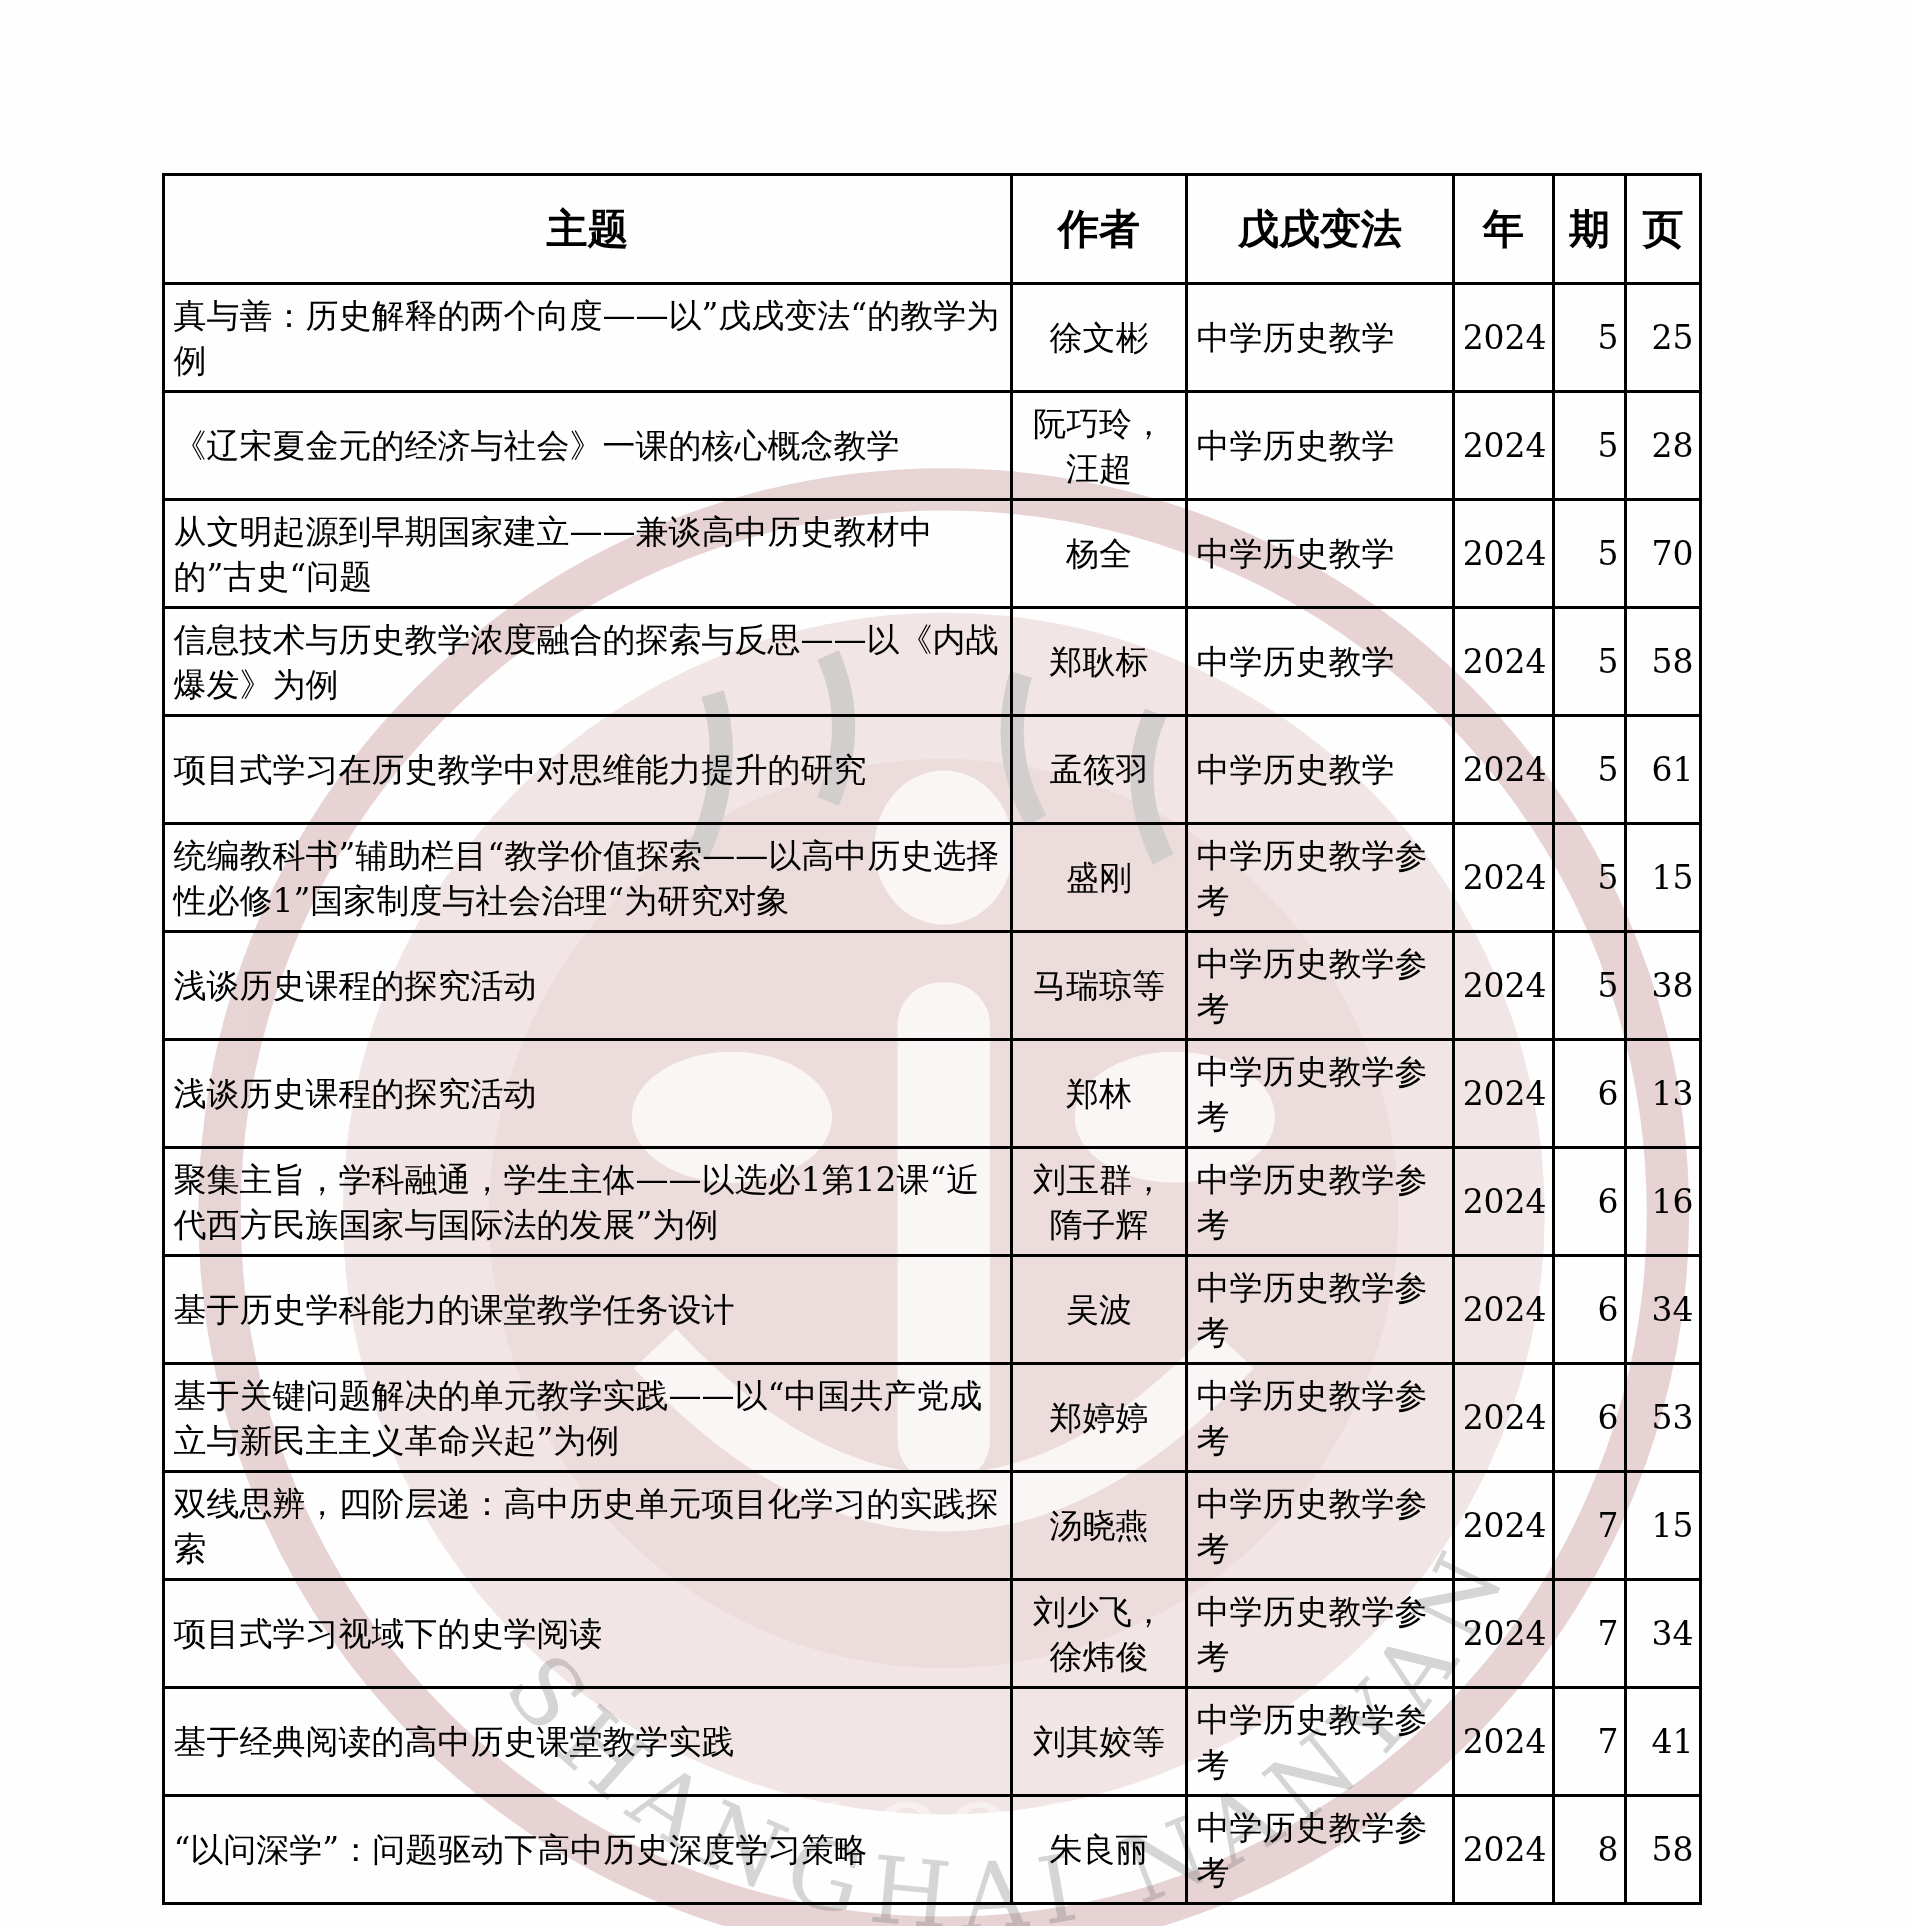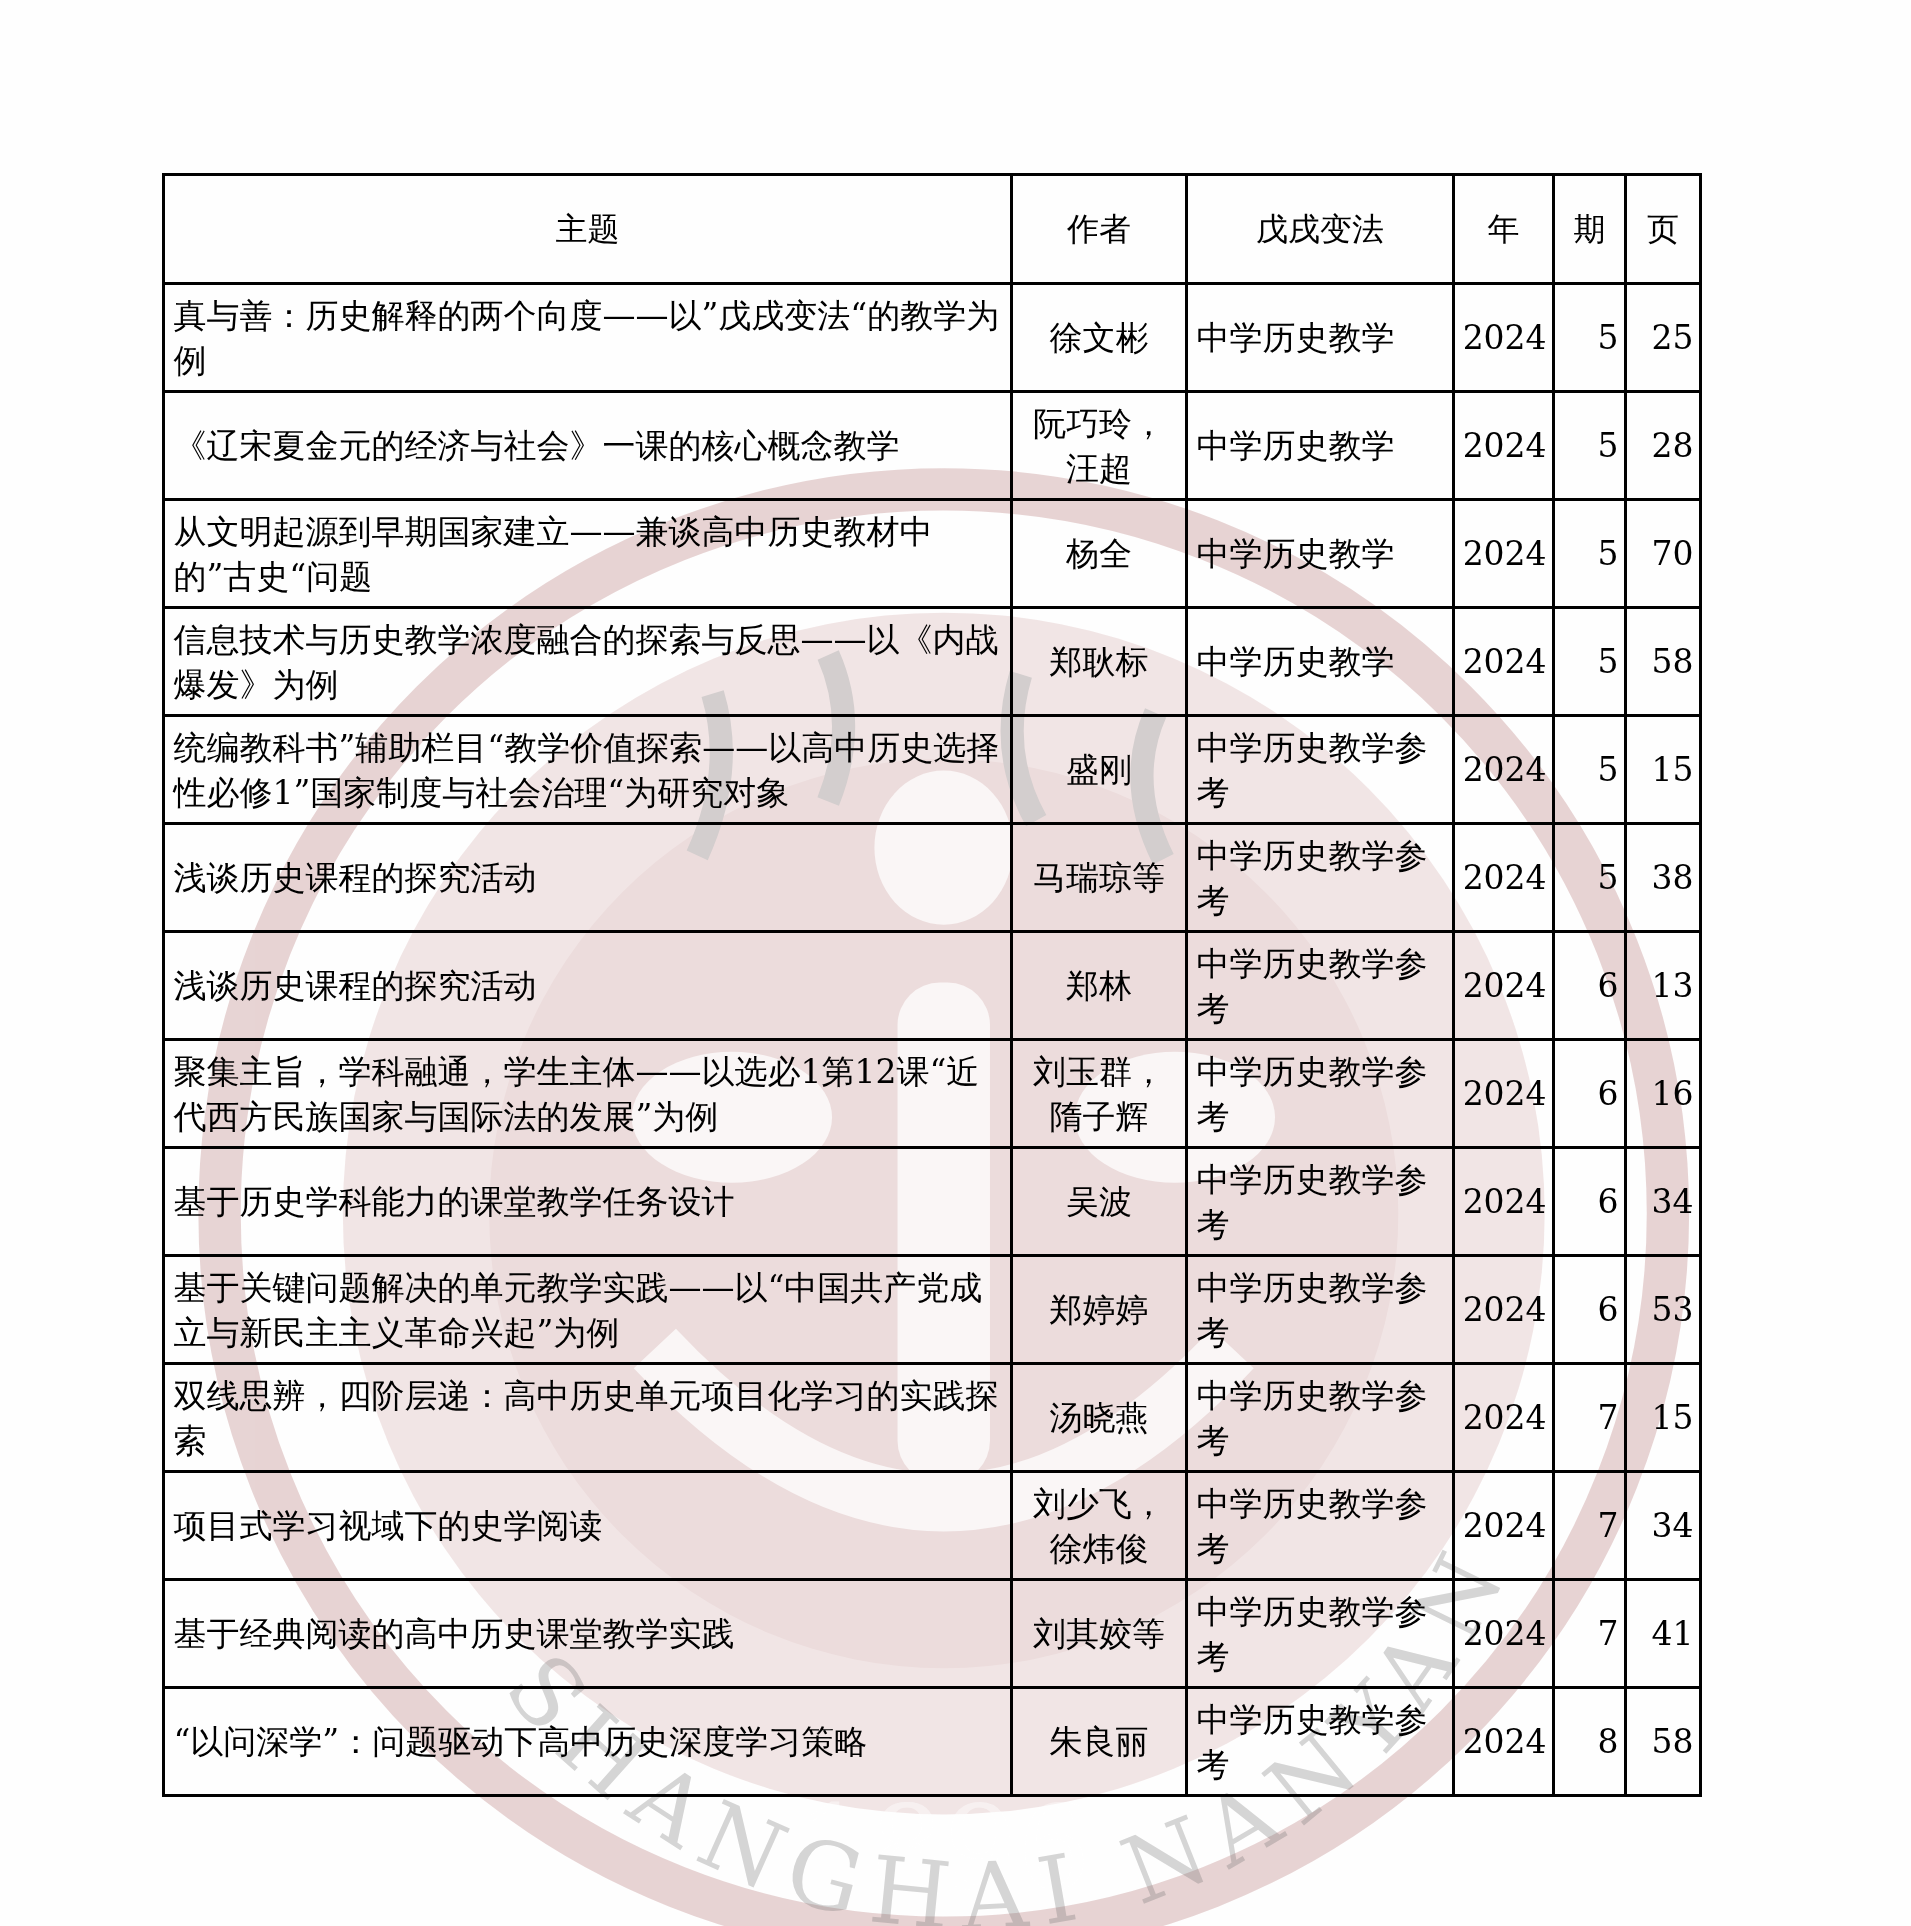--- a/index.html
+++ b/index.html
@@ -23,21 +23,21 @@
   }
   th, td {
     border: 3.1px solid #000;
     padding: 0 8.5px;
     vertical-align: middle;
     font-weight: normal;
     font-size: 33px;
     line-height: 45px;
     overflow: hidden;
   }
-  th { height: 106px; text-align: center; font-size: 32px; }
+  th { height: 106px; text-align: center; font-size: 41px; font-weight: bold; }
   td { height: 105px; }
   td.topic { text-align: left; }
   td.author { text-align: center; }
   td.source { text-align: left; }
   td.num { text-align: right; padding-right: 5.4px; padding-left: 1.5px; }
   col.c-topic { width: 848px; }
   col.c-author { width: 175px; }
   col.c-source { width: 267px; }
   col.c-year { width: 100px; }
   col.c-issue { width: 72px; }
@@ -127,20 +127,28 @@
       </tr>
       <tr>
         <td class="topic">信息技术与历史教学浓度融合的探索与反思——以《内战爆发》为例</td>
         <td class="author">郑耿标</td>
         <td class="source">中学历史教学</td>
         <td class="num">2024</td>
         <td class="num">5</td>
         <td class="num">58</td>
       </tr>
       <tr>
+        <td class="topic">项目式学习在历史教学中对思维能力提升的研究</td>
+        <td class="author">孟筱羽</td>
+        <td class="source">中学历史教学</td>
+        <td class="num">2024</td>
+        <td class="num">5</td>
+        <td class="num">61</td>
+      </tr>
+      <tr>
         <td class="topic">统编教科书”辅助栏目“教学价值探索——以高中历史选择性必修1”国家制度与社会治理“为研究对象</td>
         <td class="author">盛刚</td>
         <td class="source">中学历史教学参考</td>
         <td class="num">2024</td>
         <td class="num">5</td>
         <td class="num">15</td>
       </tr>
       <tr>
         <td class="topic">浅谈历史课程的探究活动</td>
         <td class="author">马瑞琼等</td>

